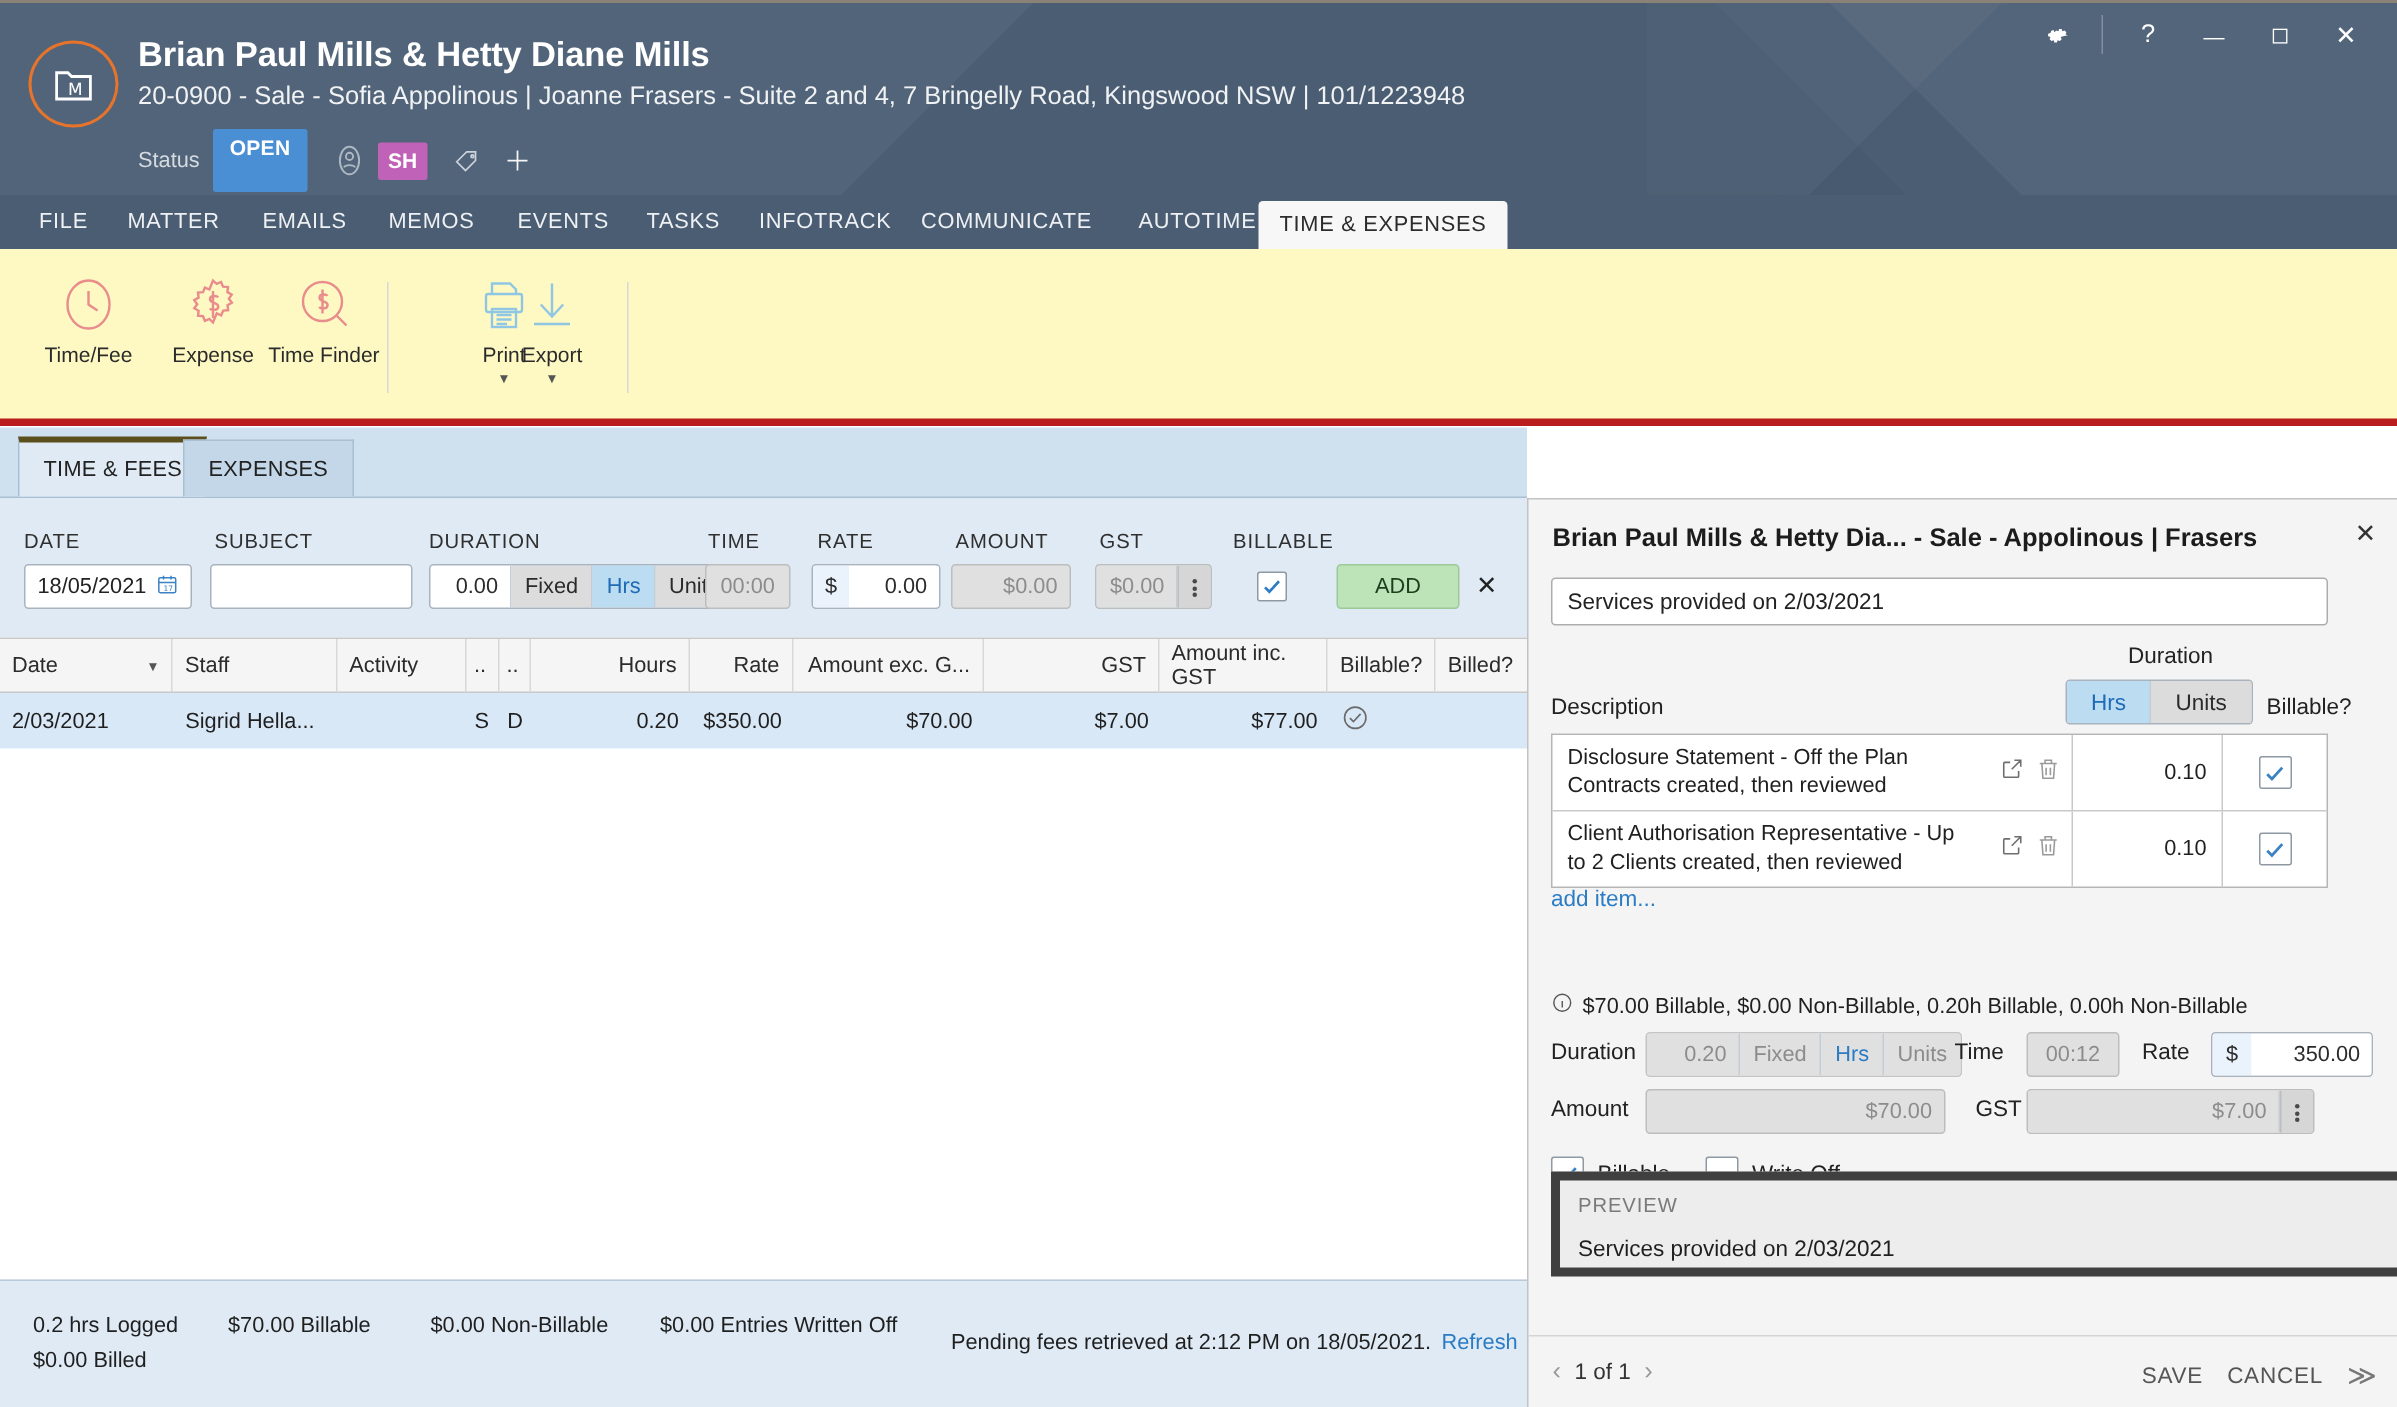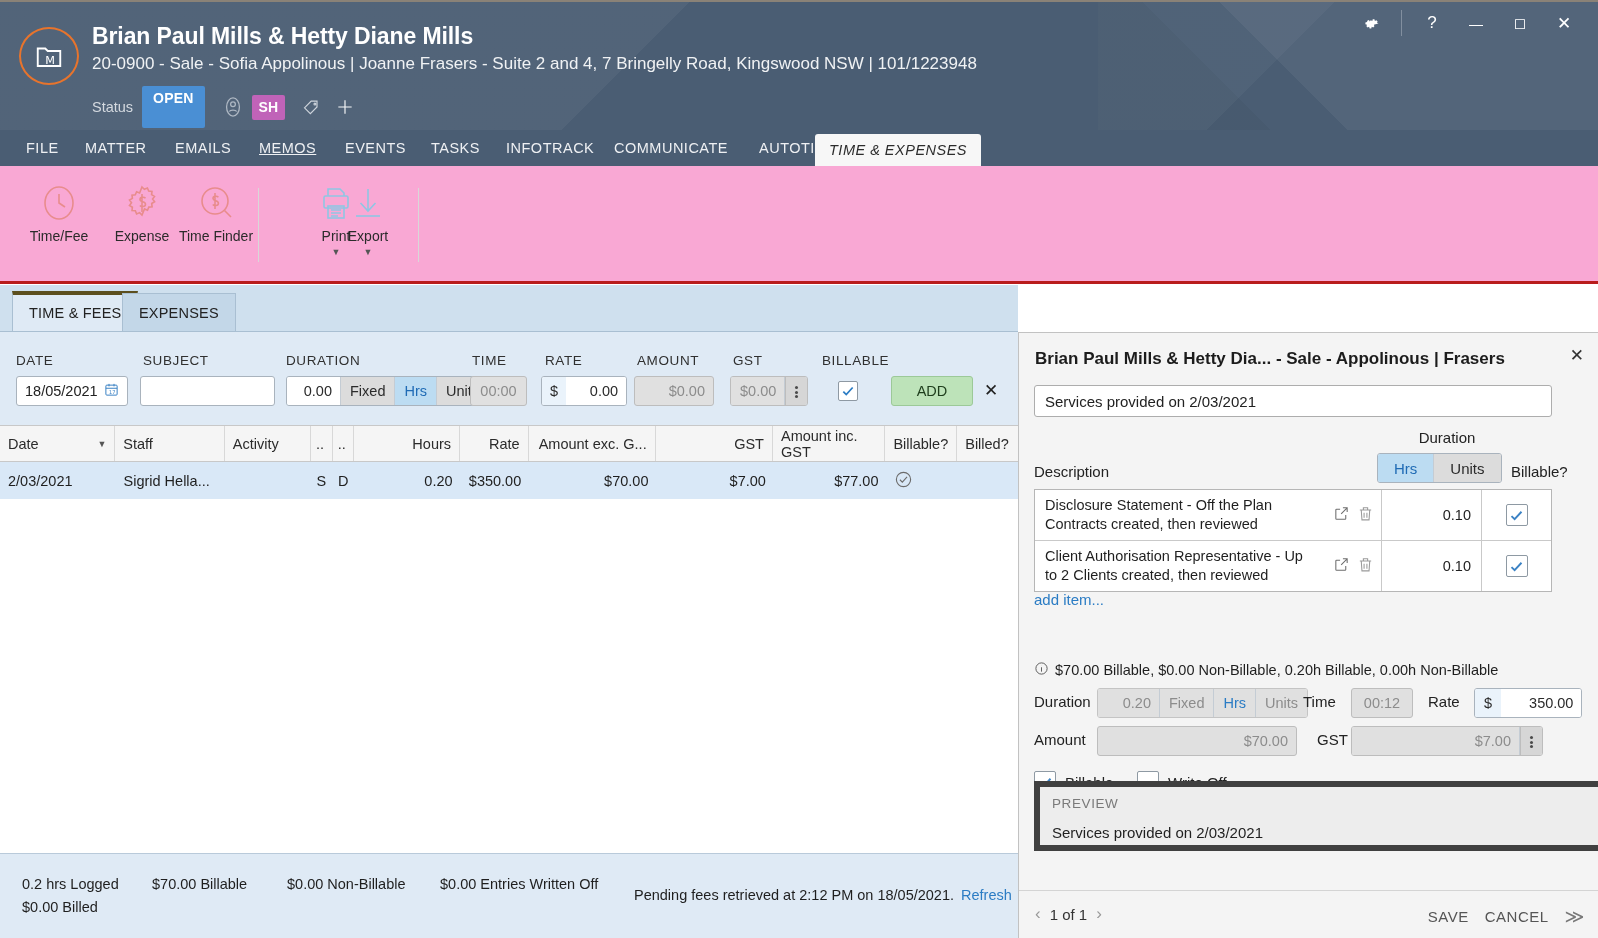--- a/index.html
+++ b/index.html
@@ -77,21 +77,21 @@
     white-space: nowrap;
   }
   .rtab.active {
     background: #f7f7f7; color: #2c2c2c; border-radius: 3px 3px 0 0;
     top: 4px; height: 32px; font-weight: 400;
   }
 
   
   .cmdbar {
     position: absolute; left: 0; top: 166px; width: 1598px; height: 118px;
-    background: #f9a8d4; border-bottom: 3px solid #b91c1c;
+    background: #fef9c3; border-bottom: 5px solid #b91c1c;
   }
   .cmd {
     position: absolute; top: 12px; width: 76px;
     display: flex; flex-direction: column; align-items: center;
     font-size: 14px; color: #2b2b2b; text-align: center; line-height: 17px;
   }
   .cmd .ic { height: 50px; display: flex; align-items: center; justify-content: center; }
   .cmd .ic svg { display:block; }
   .cmd-sep { position: absolute; top: 22px; width: 1px; height: 74px; background: #d8d8d8; }
   .caret { font-size: 9px; color: #555; line-height: 10px; margin-top: 2px; }
@@ -268,27 +268,27 @@
       <div class="win-btn" style="font-size:14px;align-items:flex-end;padding-bottom:8px;">—</div>
       <div class="win-btn" style="font-size:15px;">◻</div>
       <div class="win-btn">✕</div>
     </div>
   </div>
 
   <div class="ribbon-tabs">
     <div class="rtab" style="left:12px;">FILE</div>
     <div class="rtab" style="left:71px;">MATTER</div>
     <div class="rtab" style="left:161px;">EMAILS</div>
-    <div class="rtab" style="left:245px;text-decoration:underline;">MEMOS</div>
+    <div class="rtab" style="left:245px;">MEMOS</div>
     <div class="rtab" style="left:331px;">EVENTS</div>
     <div class="rtab" style="left:417px;">TASKS</div>
     <div class="rtab" style="left:492px;">INFOTRACK</div>
     <div class="rtab" style="left:600px;">COMMUNICATE</div>
     <div class="rtab" style="left:745px;">AUTOTIME</div>
-    <div class="rtab active" style="left:815px;font-style:italic;">TIME &amp; EXPENSES</div>
+    <div class="rtab active" style="left:839px;">TIME &amp; EXPENSES</div>
   </div>
 
   <div class="cmdbar">
     <div class="cmd" style="left:21px;">
       <span class="ic">
         <svg width="42" height="42" viewBox="0 0 42 42" fill="none" stroke="#e88c8c" stroke-width="1.6">
           <ellipse cx="21" cy="21" rx="14" ry="16"></ellipse>
             <path d="M21 12v9l6 4"></path>
         </svg>
       </span>

